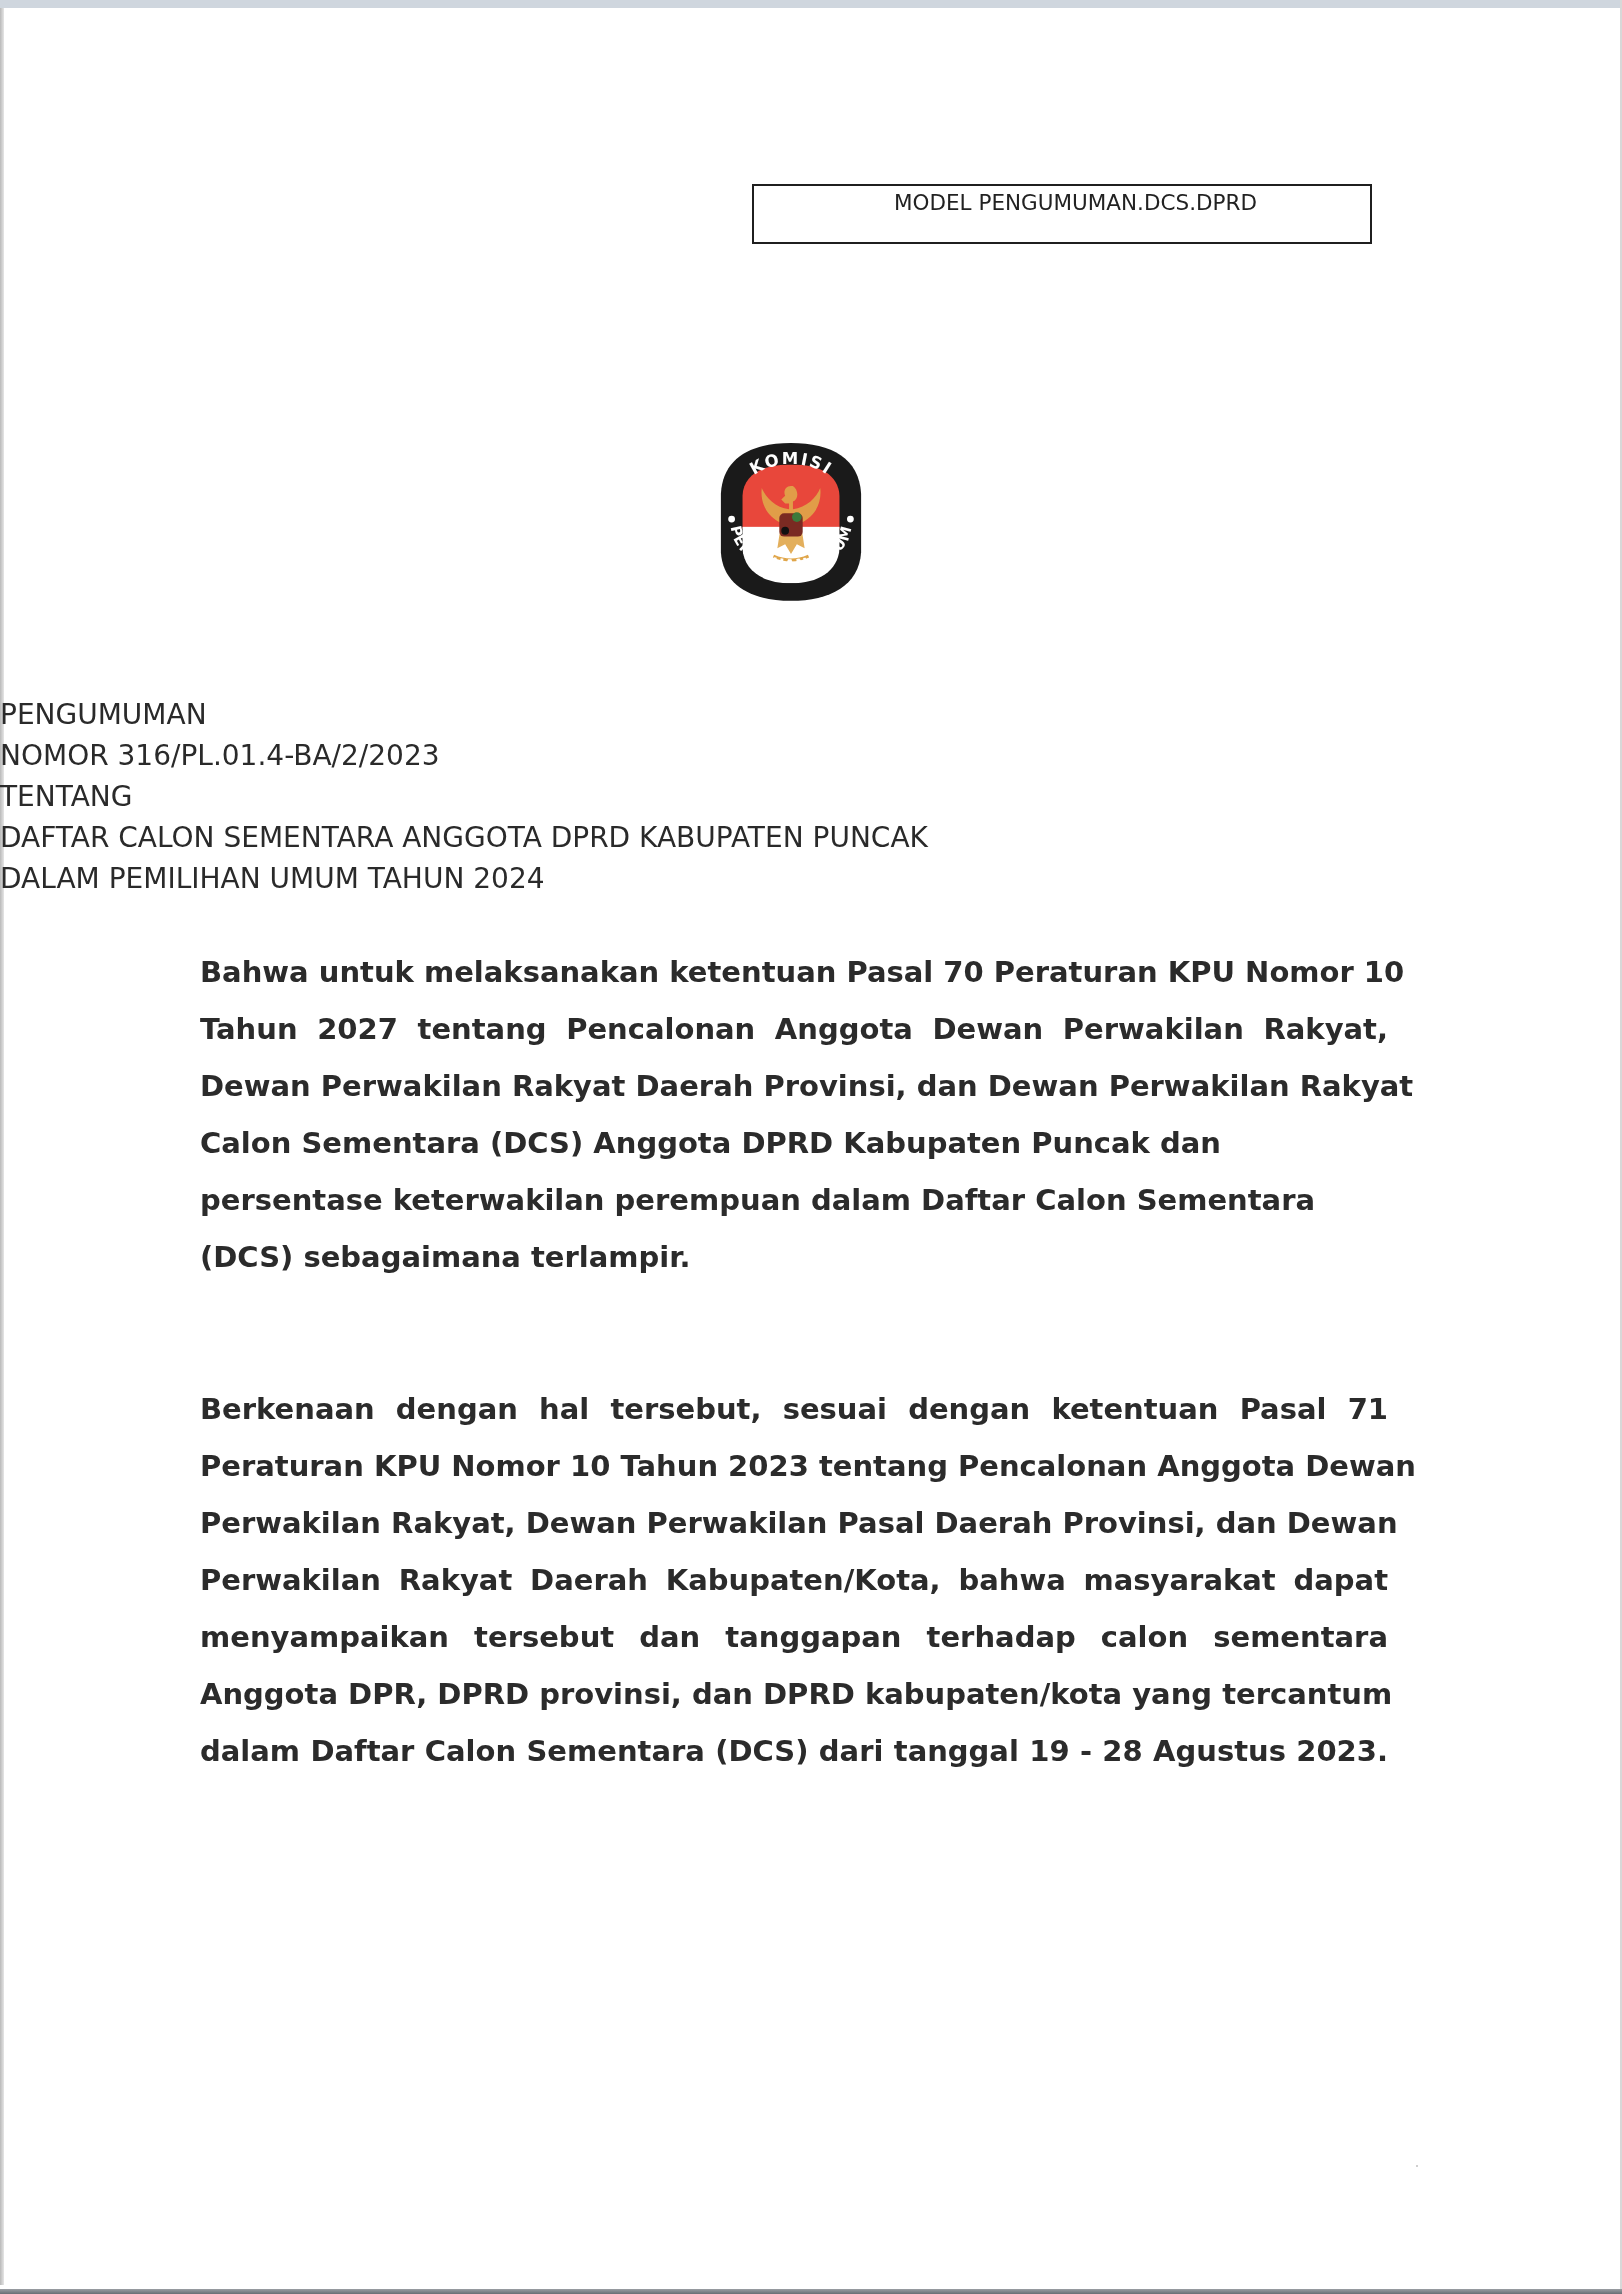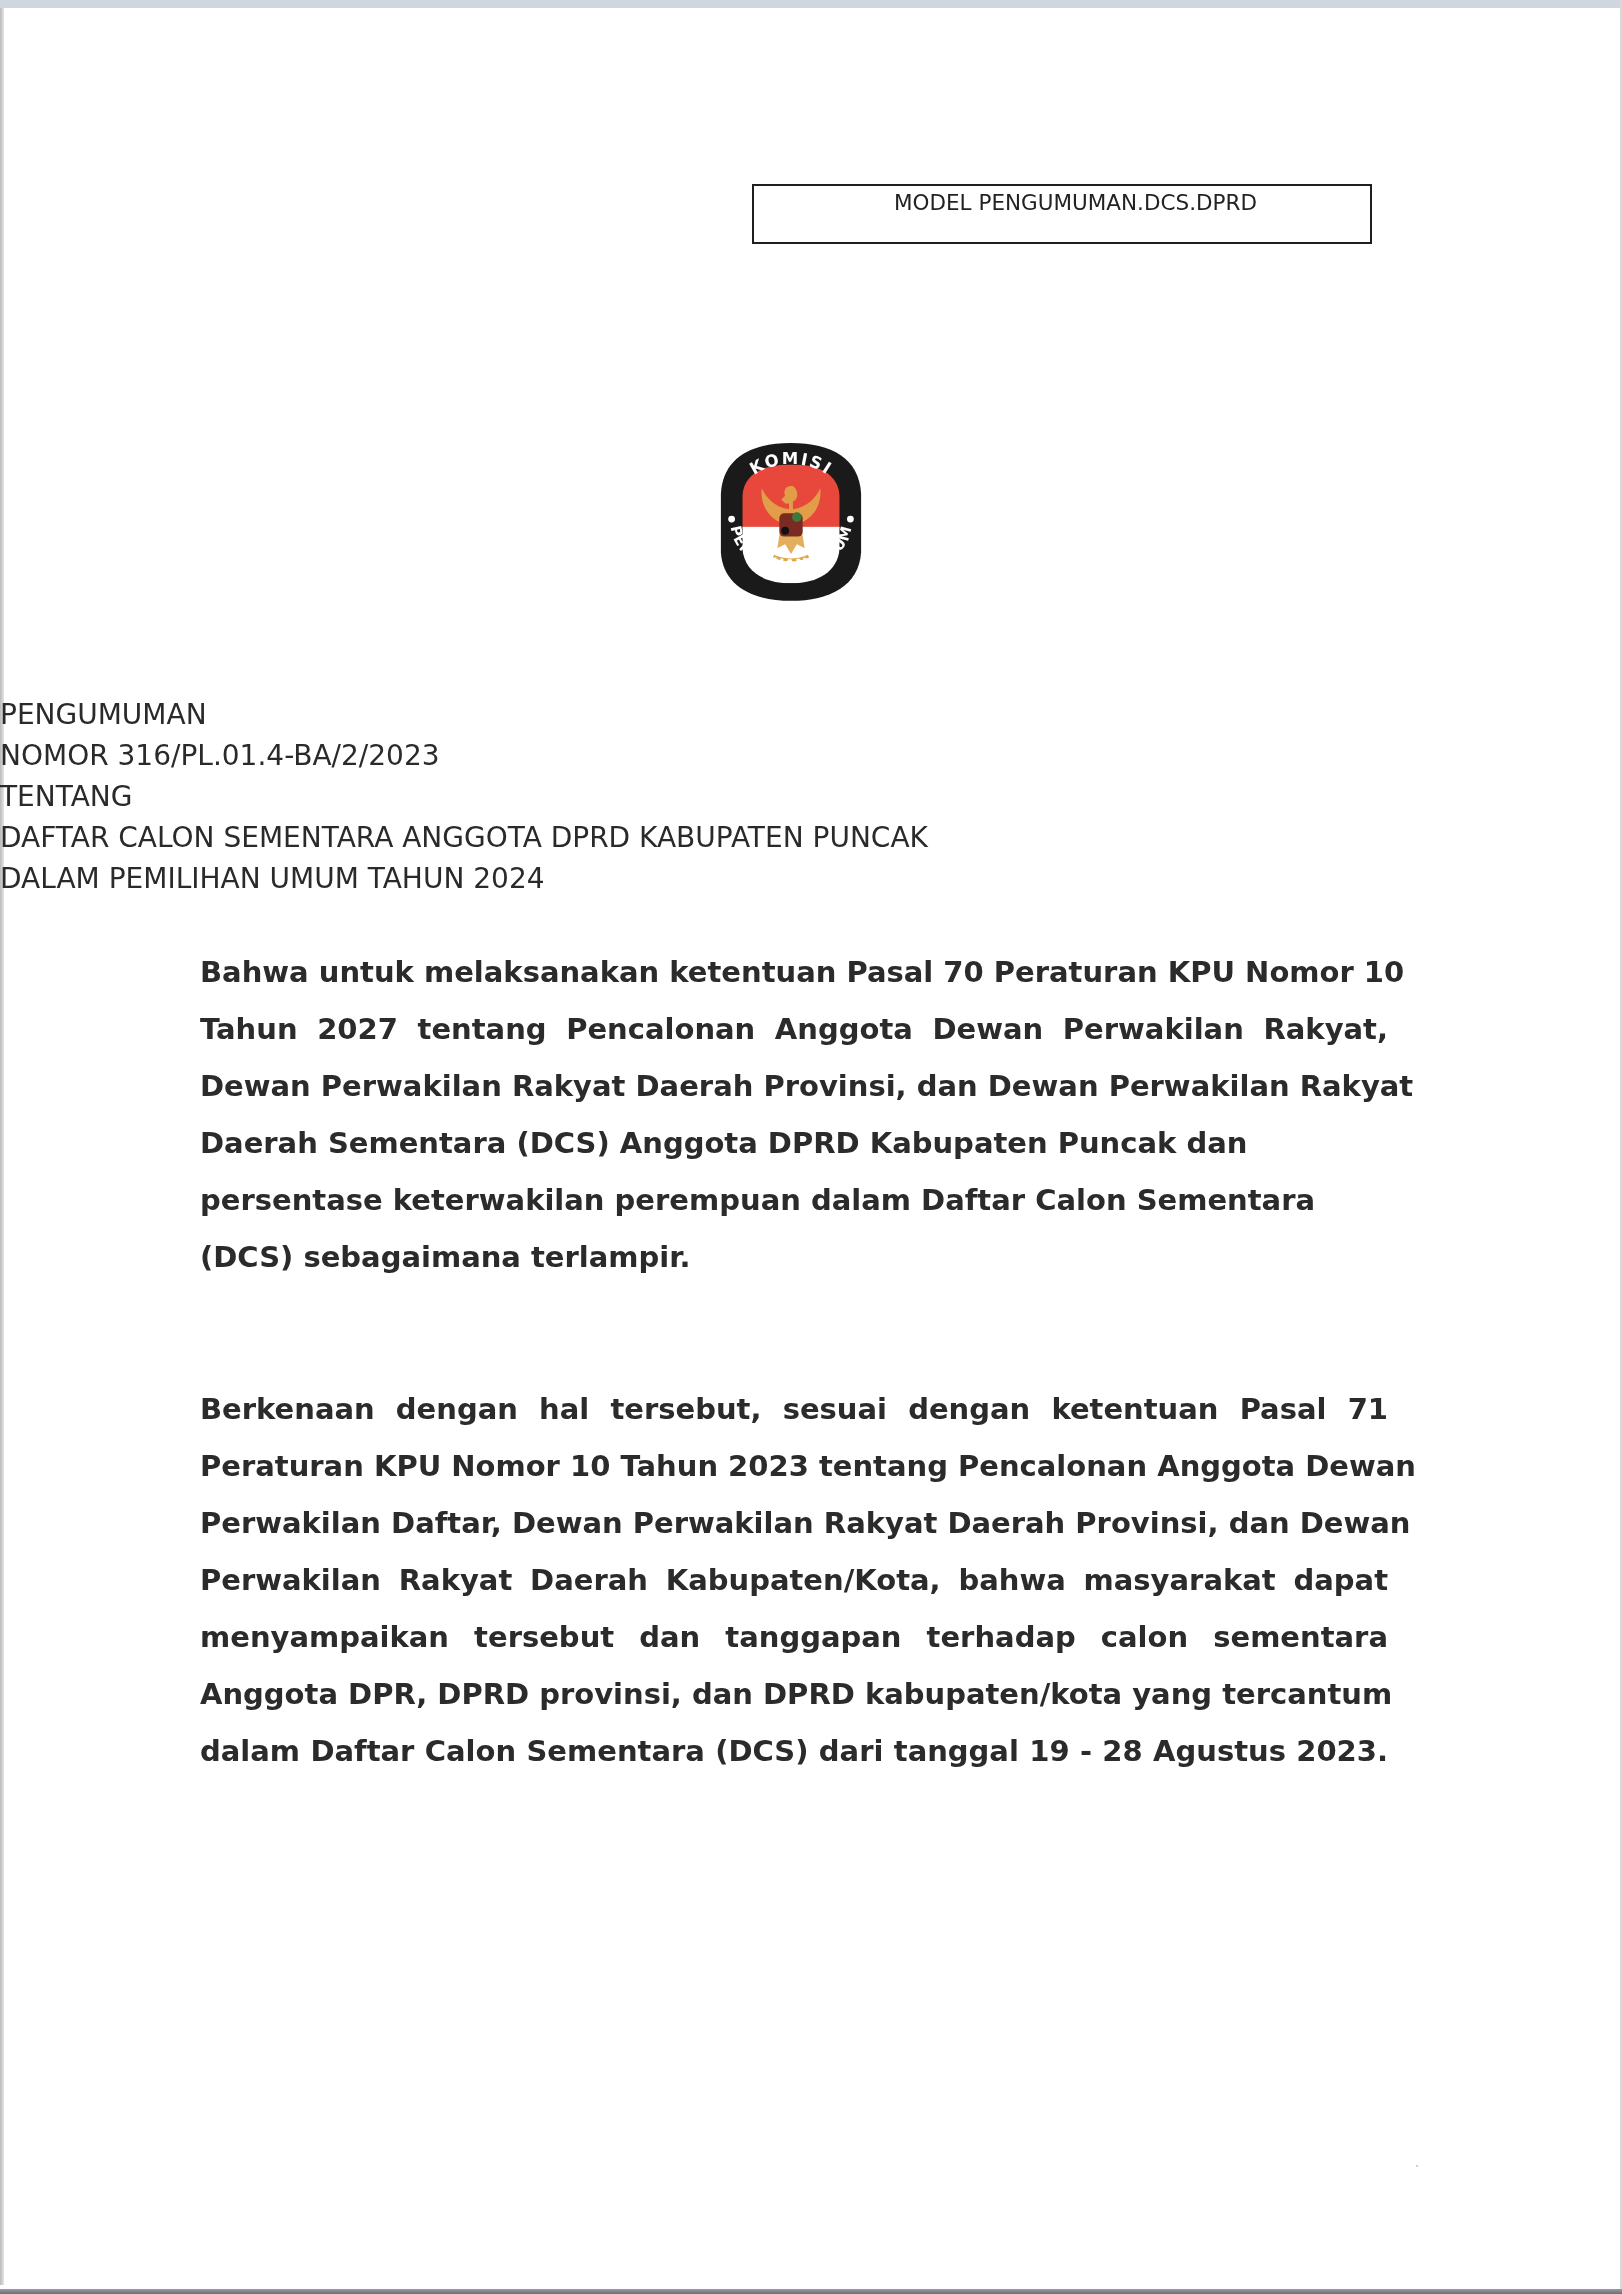--- a/index.html
+++ b/index.html
@@ -160,29 +160,29 @@
   <div>NOMOR 316/PL.01.4-BA/2/2023</div>
   <div>TENTANG</div>
   <div>DAFTAR CALON SEMENTARA ANGGOTA DPRD KABUPATEN PUNCAK</div>
   <div>DALAM PEMILIHAN UMUM TAHUN 2024</div>
 </div>
 
 <div class="para para-1">
   <span class="line justify">Bahwa untuk melaksanakan ketentuan Pasal 70 Peraturan KPU Nomor 10</span>
   <span class="line justify">Tahun 2027 tentang Pencalonan Anggota Dewan Perwakilan Rakyat,</span>
   <span class="line justify">Dewan Perwakilan Rakyat Daerah Provinsi, dan Dewan Perwakilan Rakyat</span>
-  <span class="line">Daerah Sementara (DCS) Anggota DPRD Kabupaten Puncak dan</span>
+  <span class="line">Calon Sementara (DCS) Anggota DPRD Kabupaten Puncak dan</span>
   <span class="line">persentase keterwakilan perempuan dalam Daftar Calon Sementara</span>
   <span class="line">(DCS) sebagaimana terlampir.</span>
 </div>
 
 <div class="para para-2">
   <span class="line justify">Berkenaan dengan hal tersebut, sesuai dengan ketentuan Pasal 71</span>
   <span class="line justify">Peraturan KPU Nomor 10 Tahun 2023 tentang Pencalonan Anggota Dewan</span>
-  <span class="line justify">Perwakilan Daftar, Dewan Perwakilan Rakyat Daerah Provinsi, dan Dewan</span>
+  <span class="line justify">Perwakilan Rakyat, Dewan Perwakilan Pasal Daerah Provinsi, dan Dewan</span>
   <span class="line justify">Perwakilan Rakyat Daerah Kabupaten/Kota, bahwa masyarakat dapat</span>
   <span class="line justify">menyampaikan tersebut dan tanggapan terhadap calon sementara</span>
   <span class="line justify">Anggota DPR, DPRD provinsi, dan DPRD kabupaten/kota yang tercantum</span>
   <span class="line justify">dalam Daftar Calon Sementara (DCS) dari tanggal 19 - 28 Agustus 2023.</span>
 </div>
 
 <div class="speck"></div>
 
 
 </body></html>

